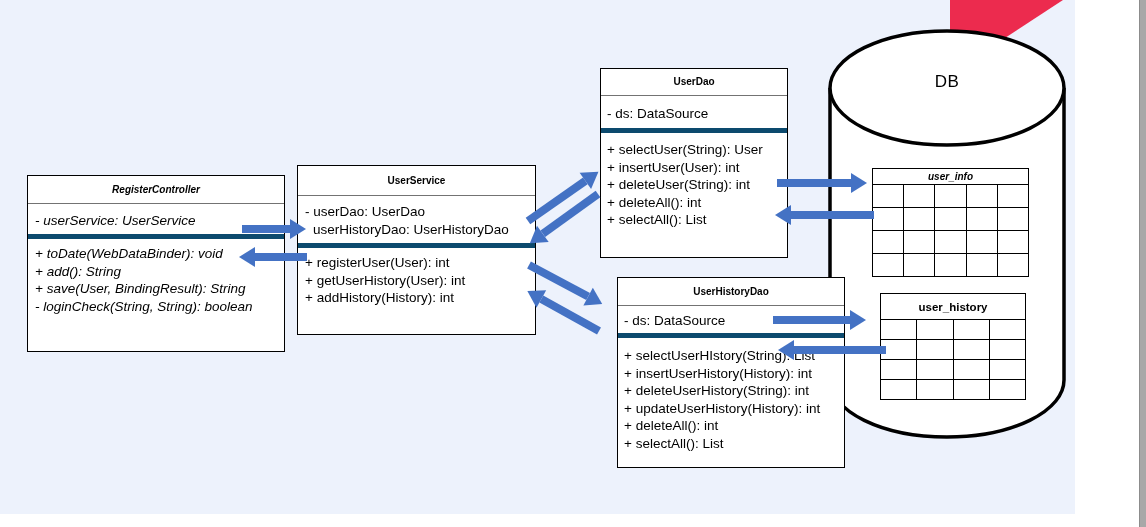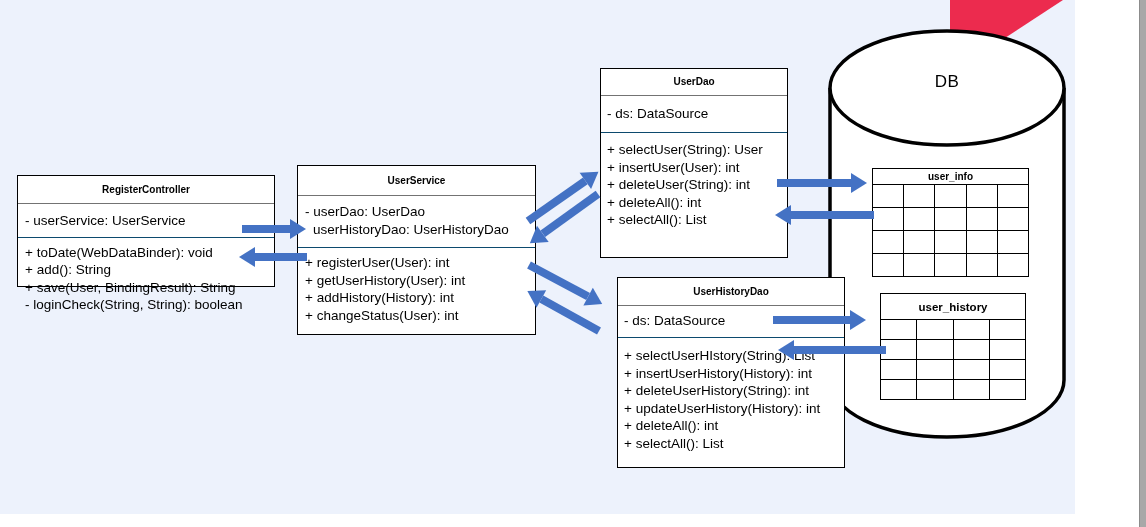--- a/index.html
+++ b/index.html
@@ -25,26 +25,26 @@
   }
   
   .uml{
     position:absolute;background:#fff;border:1.5px solid #000;
     box-sizing:border-box;z-index:2;display:flex;flex-direction:column;
   }
   .uml .title{
     box-sizing:border-box;border-bottom:1px solid #737373;
     font-weight:bold;text-align:center;font-size:10px;
   }
-  .uml .attrs{box-sizing:border-box;border-bottom:1px solid #0c4a6e;}
+  .uml .attrs{box-sizing:border-box;border-bottom:5px solid #0c4a6e;}
   .uml .methods{box-sizing:border-box;flex:1;}
   .uml .line{font-size:13.5px;line-height:17.5px;white-space:nowrap;}
   .uml .indent{padding-left:8px;}
 
-  #box-rc{left:17px;top:175px;width:258px;height:112px;}
+  #box-rc{left:27px;top:175px;width:258px;height:177px;font-style:italic;}
   #box-rc .title{height:28px;line-height:27px;}
   #box-rc .attrs{height:35px;padding:8px 7px 7px;}
   #box-rc .methods{padding:6px 7px 0;}
 
   #box-us{left:297px;top:165px;width:239px;height:170px;}
   #box-us .title{height:30px;line-height:29px;}
   #box-us .attrs{height:52px;padding:7px 7px 0;}
   #box-us .methods{padding:6px 7px 0;}
 
   #box-ud{left:600px;top:68px;width:188px;height:190px;}
@@ -58,21 +58,21 @@
   #box-uhd .methods{padding:9px 6px 0;}
 
   
   .dbtable{
     position:absolute;z-index:2;border-collapse:collapse;background:#fff;
     table-layout:fixed;border:1.5px solid #000;
   }
   .dbtable th,.dbtable td{border:1px solid #000;padding:0;}
   .dbtable th{font-weight:bold;text-align:center;}
   #tbl-user-info{left:872px;top:168px;width:157px;}
-  #tbl-user-info th{height:15px;font-size:10px;}
+  #tbl-user-info th{height:15px;font-size:10px;font-style:italic;}
   #tbl-user-info td{height:22px;}
   #tbl-user-history{left:880px;top:293px;width:146px;}
   #tbl-user-history th{height:25px;font-size:11.5px;}
   #tbl-user-history td{height:19px;}
 
   
   .arrow{
     position:absolute;height:20px;margin-top:-10px;z-index:3;
     display:flex;align-items:center;transform-origin:0 50%;
   }
@@ -129,21 +129,20 @@
   <div class="uml" id="box-us">
     <div class="title">UserService</div>
     <div class="attrs">
       <div class="line">- userDao: UserDao</div>
       <div class="line indent">userHistoryDao: UserHistoryDao</div>
     </div>
     <div class="methods">
       <div class="line">+ registerUser(User): int</div>
       <div class="line">+ getUserHistory(User): int</div>
       <div class="line">+ addHistory(History): int</div>
-      <div class="line">+ changeStatus(User): int</div>
     </div>
   </div>
 
   <div class="uml" id="box-ud">
     <div class="title">UserDao</div>
     <div class="attrs">
       <div class="line">- ds: DataSource</div>
     </div>
     <div class="methods">
       <div class="line">+ selectUser(String): User</div>

